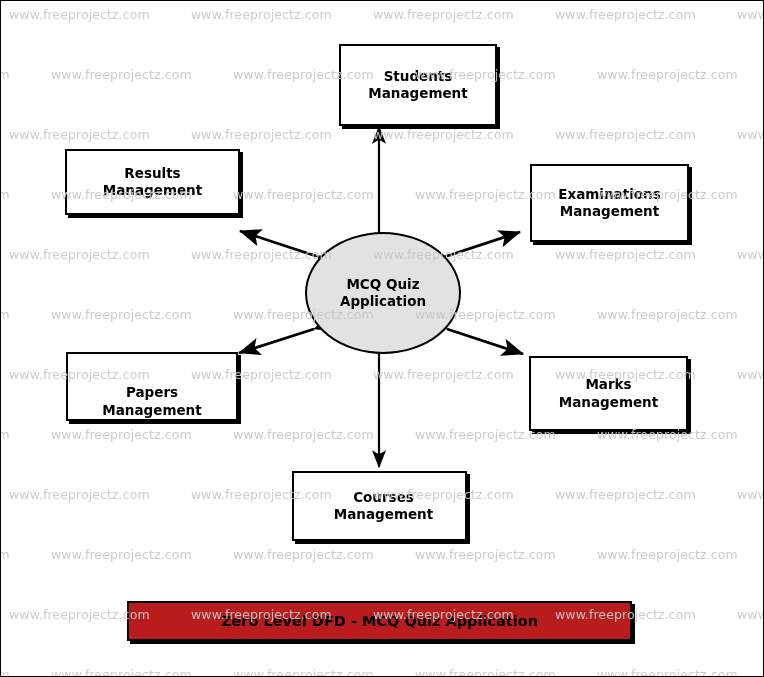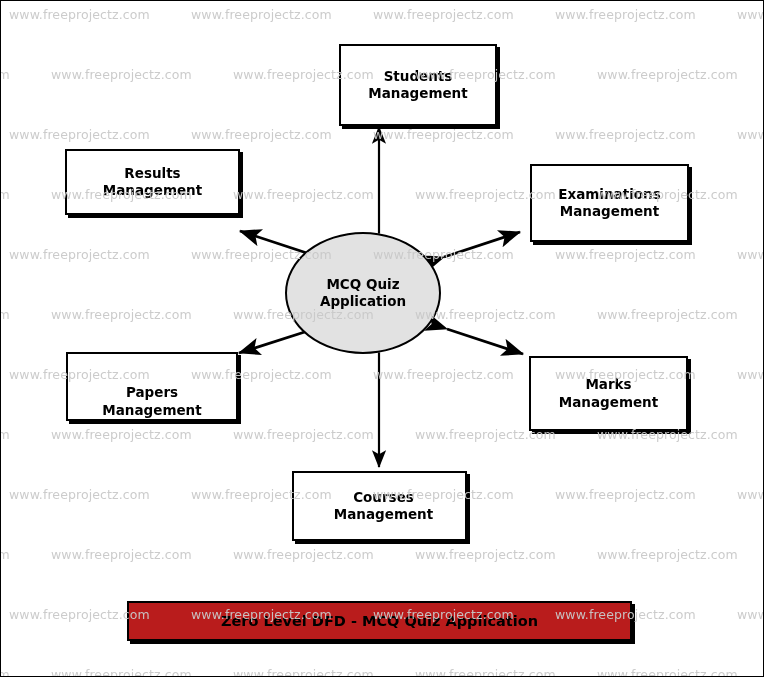--- a/index.html
+++ b/index.html
@@ -159,21 +159,21 @@
   <div class="entity-box" id="box-marks" style="left:528px; top:355px; width:159px; height:75px;">
     <div class="entity-label">Marks
 Management</div>
   </div>
 
   <div class="entity-box" id="box-courses" style="left:291px; top:470px; width:175px; height:70px;padding-left:8px;">
     <div class="entity-label">Courses
 Management</div>
   </div>
 
-  <div id="process-node" style="left:284px; top:231px; width:156px; height:122px;">
+  <div id="process-node" style="left:304px; top:231px; width:156px; height:122px;">
     <div id="process-label">MCQ Quiz
 Application</div>
   </div>
 
   <div id="title-bar" style="left:126px; top:600px; width:505px; height:40px;">
     <div id="title-text">Zero Level DFD - MCQ Quiz Application</div>
   </div>
 
   <div id="watermark-layer">
       <span class="wm" style="left: 8px; top: 6px; color: rgb(201, 201, 201);">www.freeprojectz.com</span>

